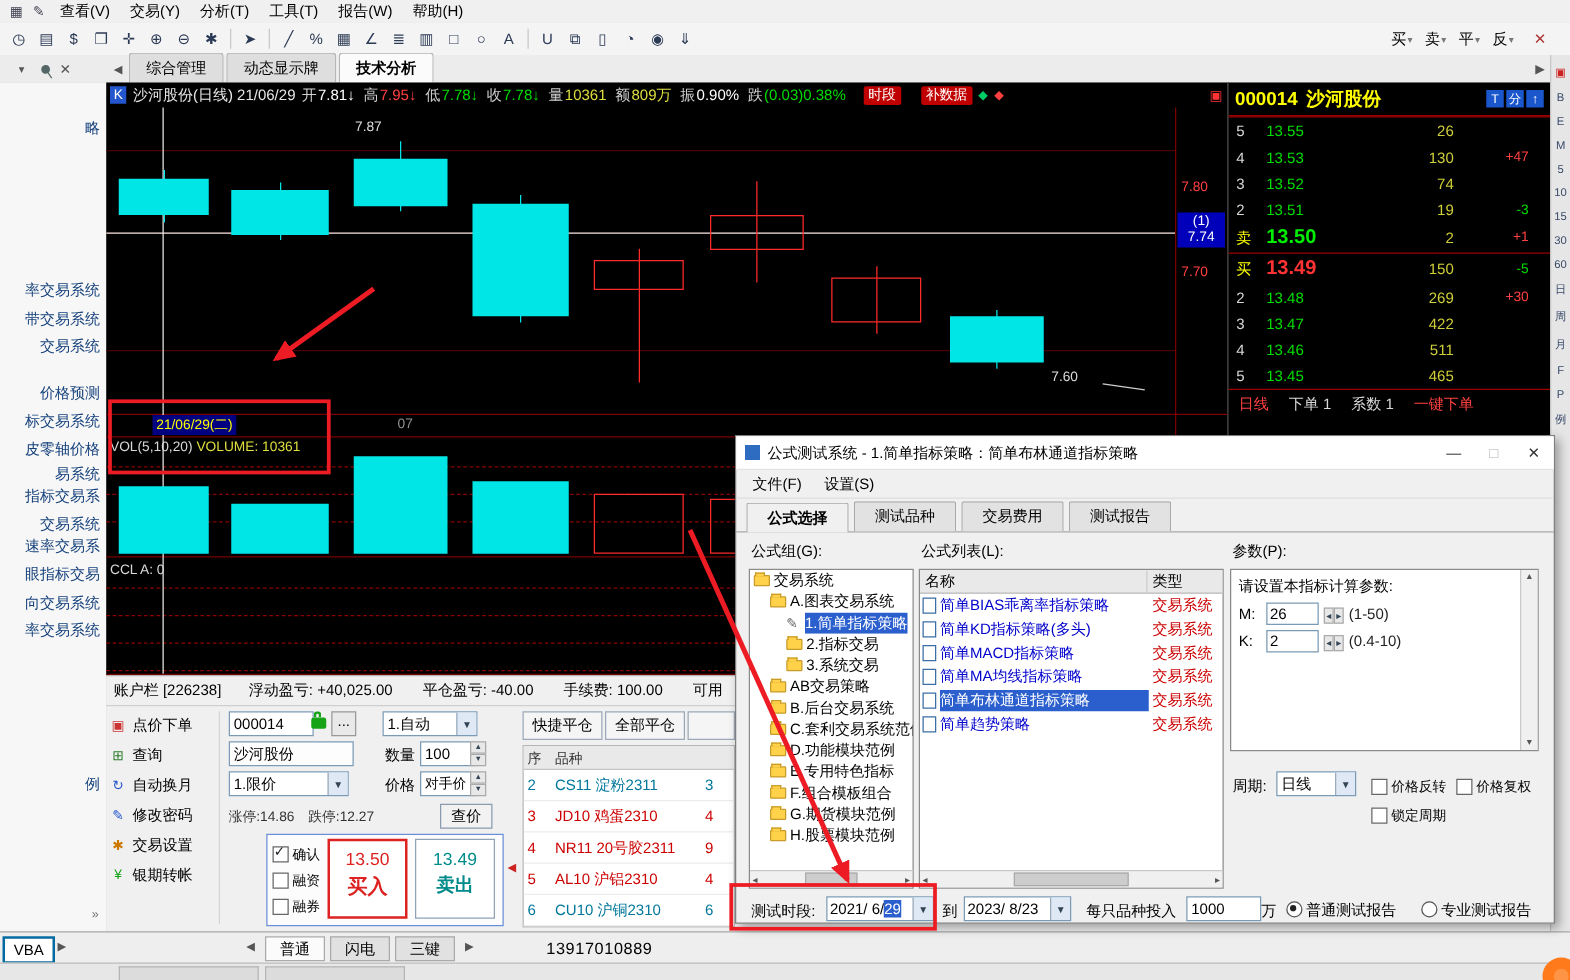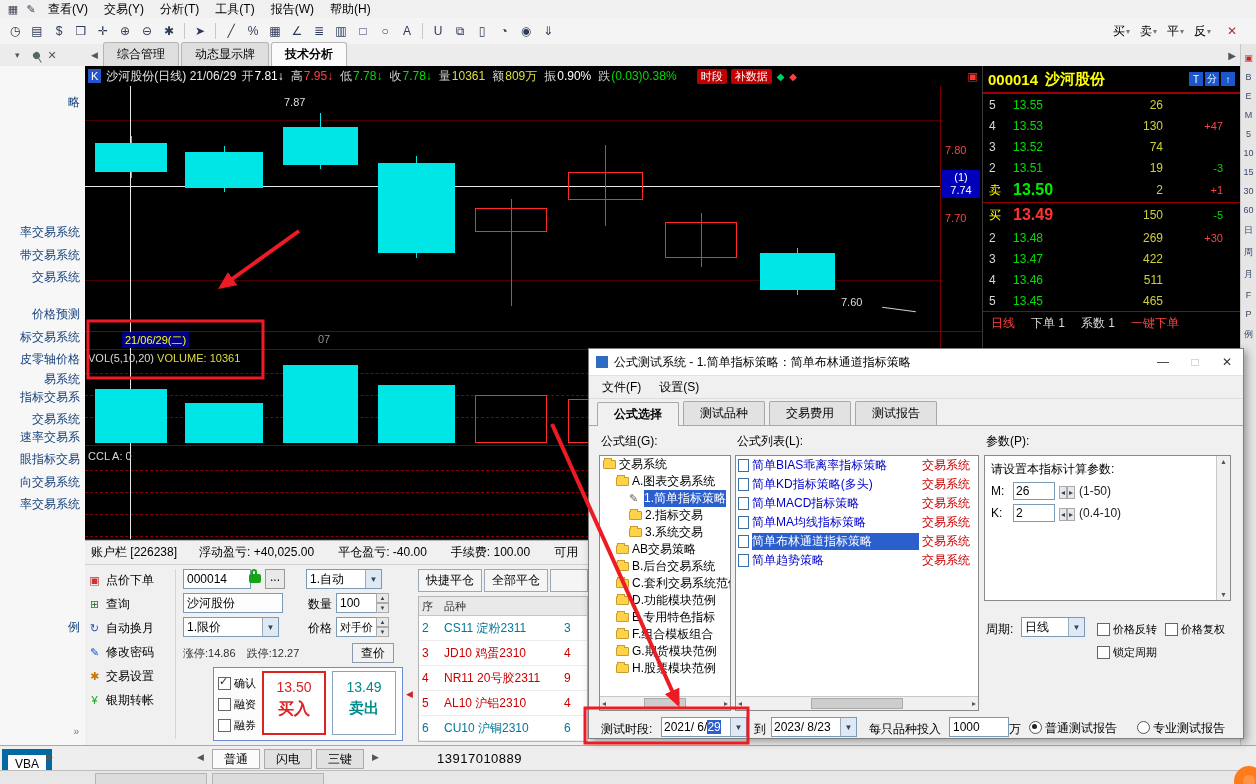--- a/index.html
+++ b/index.html
@@ -116,21 +116,21 @@
   #pos-btns{display:flex;gap:2px}
   .pos-btn{border:1px solid #9aa8b8;background:#f5f5f5;padding:2px 7px;white-space:nowrap}
   .pos-btn-stub{border:1px solid #9aa8b8;background:#f5f5f5;width:26px}
   .pos-table{margin-top:4px;border:1px solid #b5b5b5;background:#fff}
   .pos-head{display:flex;background:#e9e9e9;border-bottom:1px solid #c5c5c5;height:18px;align-items:center;padding:0 3px}
   .pos-head span{font-size:11px;color:#333}
   .pos-row{display:flex;align-items:center;height:24px;padding:0 3px;border-bottom:1px solid #ececec;white-space:nowrap;font-size:12px}
   .pos-left-arrow{position:absolute;left:-12px;top:120px;color:#cc2222;font-size:9px}
   
   .bottombar{position:absolute;left:0;top:745px;width:1256px;height:25px;background:#eeeeee;border-top:1px solid #a8a8a8;box-sizing:border-box}
-  .vba-tab{position:absolute;left:2px;top:3px;width:38px;height:18px;background:#fff;border:6px solid #0369a1;text-align:center;line-height:18px}
+  .vba-tab{position:absolute;left:2px;top:3px;width:38px;height:18px;background:#fff;border:2px solid #0369a1;text-align:center;line-height:18px}
   .bb-nav{position:absolute;top:6px;font-size:9px;color:#555}
   .bb-tab{position:absolute;top:3px;height:18px;line-height:18px;padding:0 11px;border:1px solid #aaa;background:#e1e1e1}
   .bb-tab.active{background:#fbfbfb}
   .phone{position:absolute;left:437px;top:5px;font-size:13px;letter-spacing:.5px}
   .edgebar{position:absolute;left:0;top:770px;width:1256px;height:14px;background:#e7e7e7;border-top:1px solid #bdbdbd}
   .edge-tab{position:absolute;top:2px;height:12px;width:110px;background:#dcdcdc;border:1px solid #b5b5b5;border-bottom:none}
   .logo{position:absolute;left:1234px;top:766px;width:30px;height:30px;border-radius:50%;background:#ff7a1a;z-index:120}
   .logo::after{content:'';position:absolute;left:9px;top:9px;width:12px;height:12px;border-radius:50%;background:#fff3}
   
   .dialog{position:absolute;left:588px;top:348px;width:656px;height:391px;background:#f0f0f0;border:1px solid #7f7f7f;box-shadow:3px 3px 8px rgba(0,0,0,.35);z-index:50;box-sizing:border-box}
@@ -353,21 +353,21 @@
       <span id="chart-fields" style="display:flex;gap:6px">
           <span class="ch-field"><span style="color: rgb(207, 207, 207);">开</span><span style="color: rgb(255, 255, 255);">7.81↓</span></span>
           <span class="ch-field"><span style="color: rgb(207, 207, 207);">高</span><span style="color: rgb(255, 64, 64);">7.95↓</span></span>
           <span class="ch-field"><span style="color: rgb(207, 207, 207);">低</span><span style="color: rgb(0, 221, 0);">7.78↓</span></span>
           <span class="ch-field"><span style="color: rgb(207, 207, 207);">收</span><span style="color: rgb(0, 221, 0);">7.78↓</span></span>
           <span class="ch-field"><span style="color: rgb(207, 207, 207);">量</span><span style="color: rgb(223, 223, 64); text-align: right;">10361</span></span>
           <span class="ch-field"><span style="color: rgb(207, 207, 207);">额</span><span style="color: rgb(223, 223, 64);">809万</span></span>
           <span class="ch-field"><span style="color: rgb(207, 207, 207);">振</span><span style="color: rgb(255, 255, 255);">0.90%</span></span>
           <span class="ch-field"><span style="color: rgb(207, 207, 207);">跌</span><span style="color: rgb(0, 221, 0);">(0.03)0.38%</span></span>
         </span>
-      <span id="chart-buttons" style="display:flex;gap:4px;margin-left:14px">
+      <span id="chart-buttons" style="display:flex;gap:16px;margin-left:8px">
           <span class="ch-btn">时段</span>
           <span class="ch-btn">补数据</span>
         </span>
       <span class="diamond-g">◆</span>
       <span class="diamond-r">◆</span>
       <span class="corner-box" style="margin-left:auto">▣</span>
     </div>
   </div>
 
   <div class="quote">
@@ -712,20 +712,24 @@
           </div>
         </div>
       <div class="hscroll">
           <span>◂</span>
           <span class="hthumb" style="width:40px"></span>
           <span>▸</span>
         </div>
     </div>
 
     <div class="list-box">
+      <div class="lb-head">
+        <span class="c1">名称</span>
+        <span class="c2">类型</span>
+      </div>
       <div id="lb-rows">
           <div class="lb-row">
             <span class="doc-icon"></span>
             <span class="lb-name">简单BIAS乖离率指标策略</span>
             <span class="lb-type">交易系统</span>
           </div>
           <div class="lb-row">
             <span class="doc-icon"></span>
             <span class="lb-name">简单KD指标策略(多头)</span>
             <span class="lb-type">交易系统</span>

